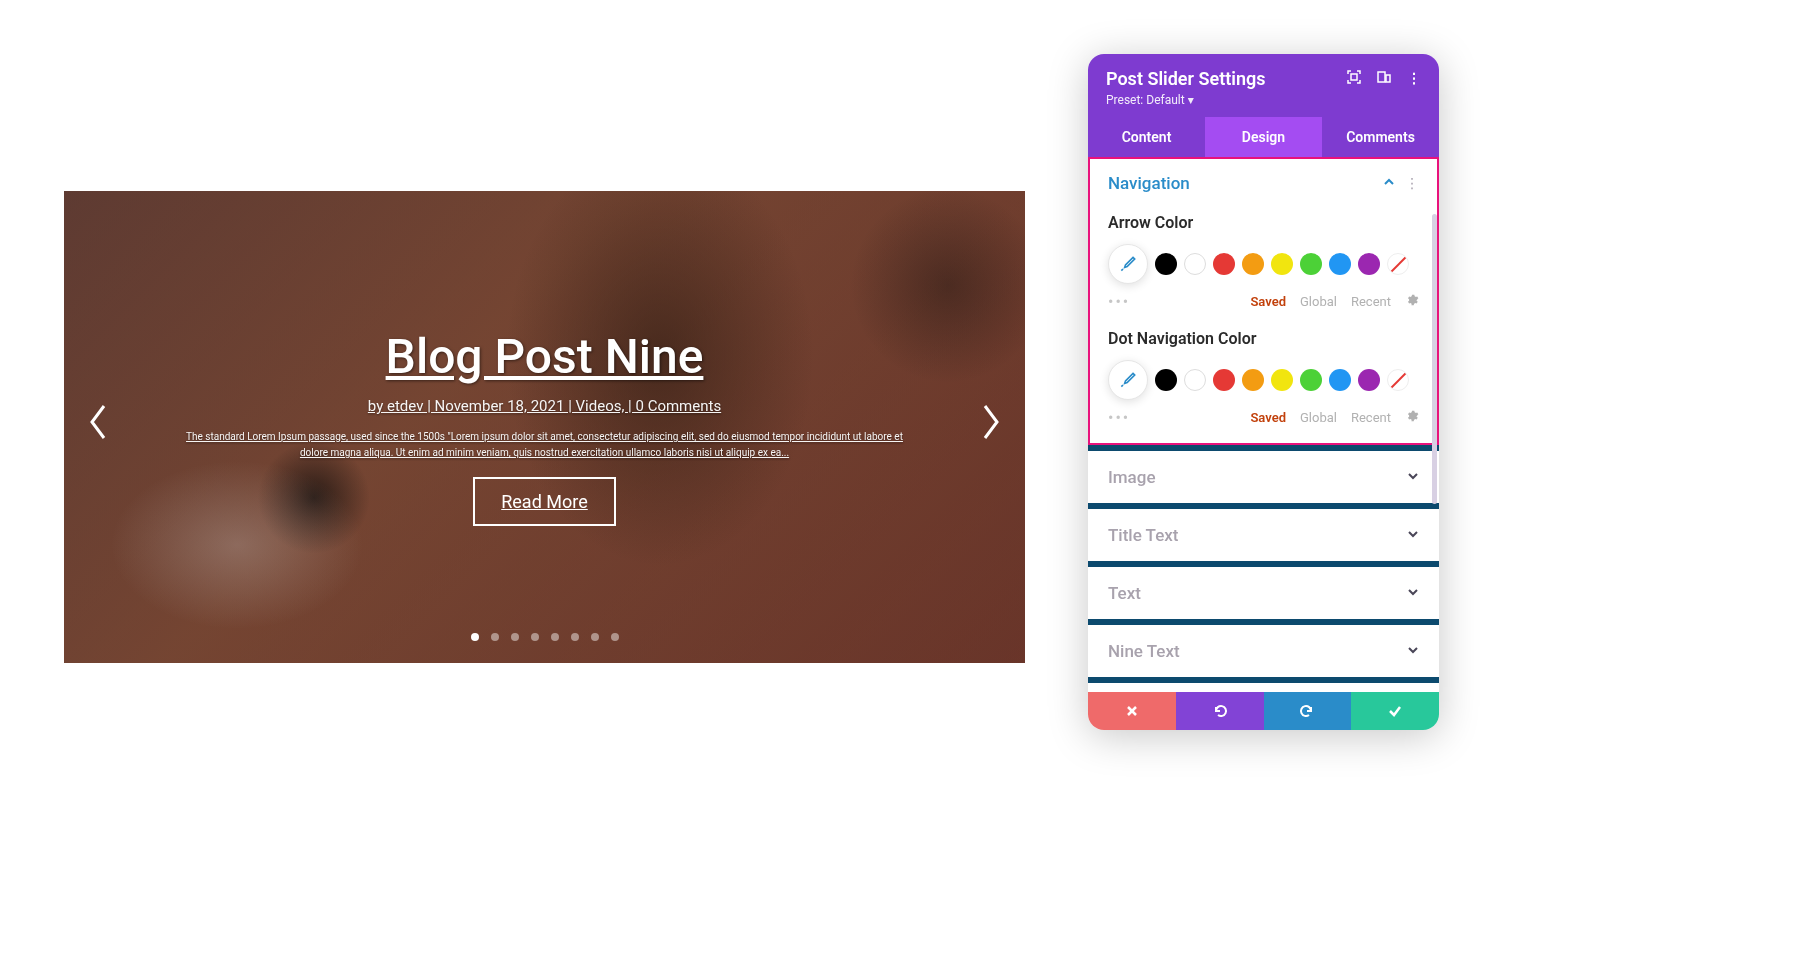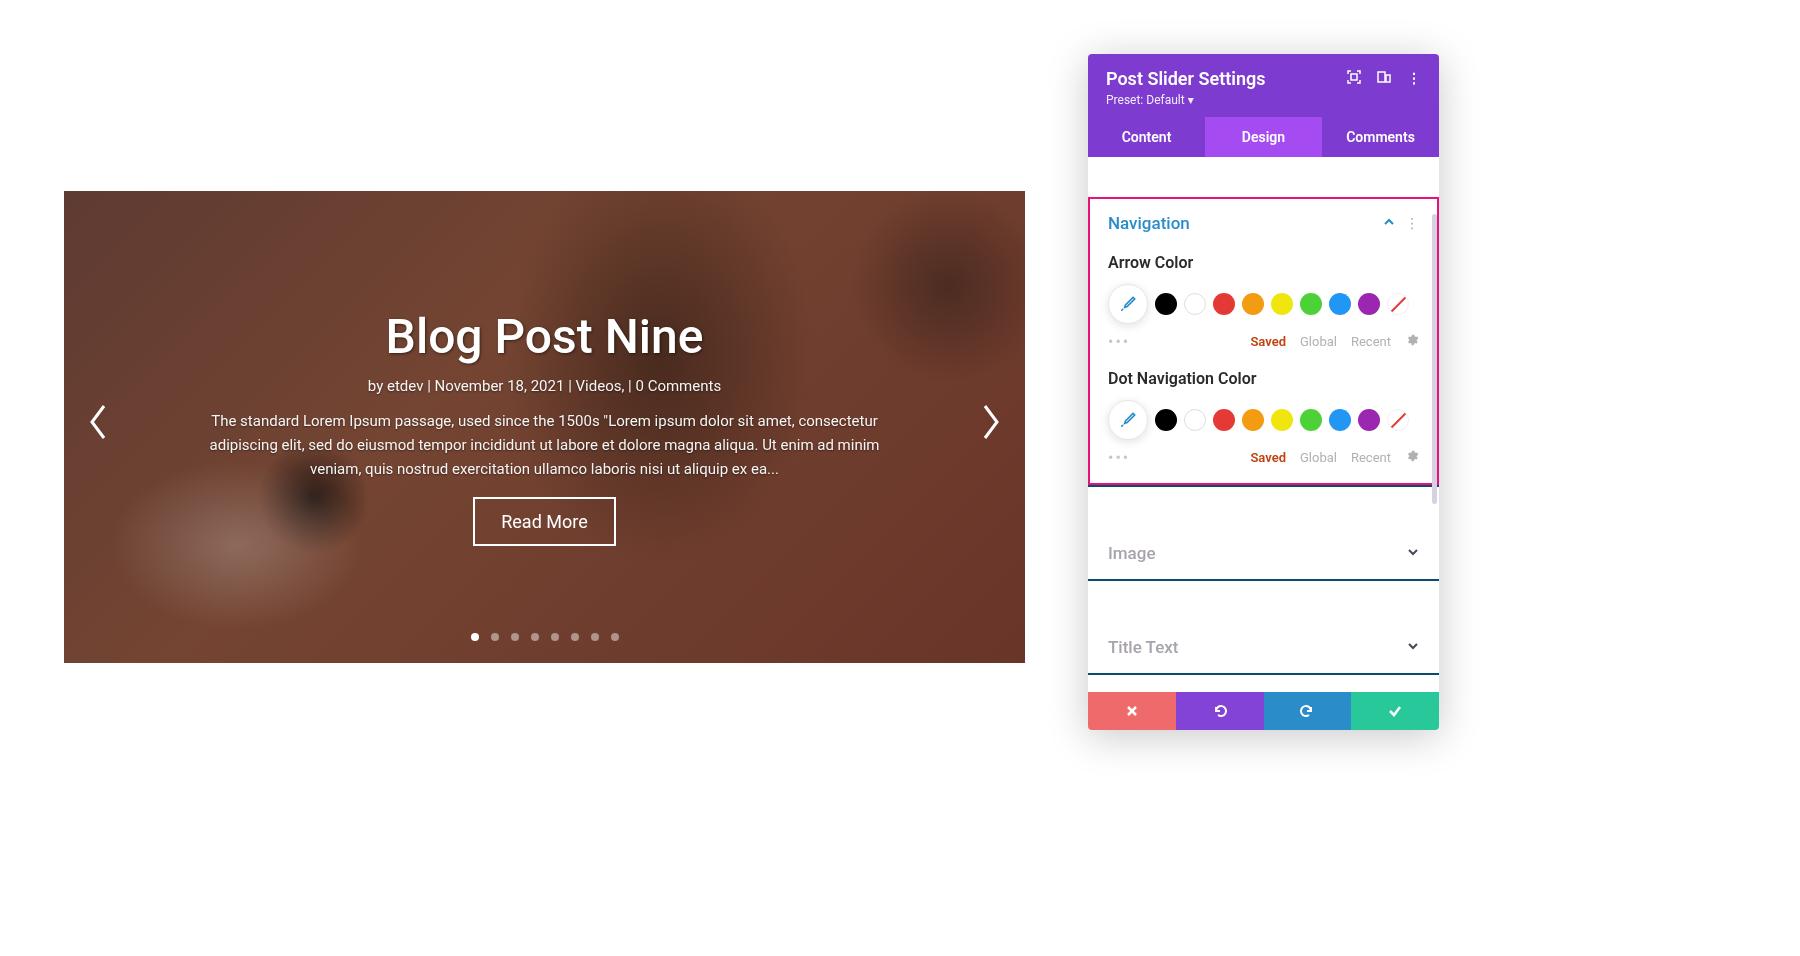--- a/index.html
+++ b/index.html
@@ -5,52 +5,53 @@
 * { box-sizing: border-box; margin: 0; padding: 0; }
 body { font-family: -apple-system, BlinkMacSystemFont, "Segoe UI", Roboto, sans-serif; background: #fff; width: 1800px; height: 956px; position: relative; }
 
 
 .slider {
   position: absolute; left: 64px; top: 191px; width: 961px; height: 472px;
   background: linear-gradient(rgba(40,40,40,0.45), rgba(40,40,40,0.45)), linear-gradient(135deg,#8a4a3a 0%,#b35c3a 40%,#9e3f2a 100%);
   background-size: cover; background-position: center;
   color: #fff; display: flex; flex-direction: column; align-items: center; justify-content: center; text-align: center; padding: 0 120px;
   overflow: hidden;
+  text-decoration: underline;
 }
 .slider::before {
   content: ""; position: absolute; inset: 0;
   background:
     radial-gradient(ellipse 220px 300px at 62% 35%, rgba(50,30,20,0.65), transparent 70%),
     radial-gradient(ellipse 180px 120px at 18% 75%, rgba(220,220,220,0.25), transparent 70%),
     radial-gradient(ellipse 80px 80px at 26% 65%, rgba(10,10,10,0.7), transparent 70%),
     radial-gradient(circle 140px at 92% 20%, rgba(10,10,10,0.35), transparent 70%);
 }
 .slider > * { position: relative; }
 .slider h2 { font-size: 48px; font-weight: 500; text-shadow: 1px 1px 3px rgba(0,0,0,0.5); margin-bottom: 12px; }
 .slider .meta { font-size: 15px; opacity: 0.95; margin-bottom: 14px; text-shadow: 0 1px 2px rgba(0,0,0,0.5); }
-.slider .desc { font-size: 15px; line-height: 1.6; opacity: 0.95; margin-bottom: 16px; text-shadow: 0 1px 2px rgba(0,0,0,0.5); }
+.slider .desc { font-size: 10px; line-height: 1.6; opacity: 0.95; margin-bottom: 16px; text-shadow: 0 1px 2px rgba(0,0,0,0.5); }
 .slider .btn { display:inline-block; border: 2px solid #fff; padding: 12px 26px; font-size: 18px; color: #fff; text-decoration: none; }
 .arrow { position: absolute; top: 50%; transform: translateY(-50%); color: #fff; font-size: 42px; cursor: pointer; text-shadow: 0 1px 2px rgba(0,0,0,0.4); z-index: 2; }
 .arrow.left { left: 22px; } .arrow.right { right: 22px; }
 .dots { position: absolute; bottom: 22px; left: 50%; transform: translateX(-50%); display: flex; gap: 12px; z-index: 2; }
 .dot { width: 8px; height: 8px; border-radius: 50%; background: rgba(255,255,255,0.45); }
 .dot.active { background: #fff; }
 
 
-.panel { position: absolute; left: 1088px; top: 54px; width: 351px; height: 676px; background: #fff; box-shadow: 0 6px 40px rgba(0,0,0,0.22); border-radius: 4px; display: flex; flex-direction: column; overflow: hidden; }
+.panel { position: absolute; left: 1088px; top: 54px; width: 351px; height: 676px; background: #fff; box-shadow: 0 6px 40px rgba(0,0,0,0.22); border-radius: 16px; display: flex; flex-direction: column; overflow: hidden; }
 .phead { background: #7e3bd0; color: #fff; padding: 14px 18px 10px; }
 .phead .title { font-size: 18px; font-weight: 600; display: flex; align-items: center; justify-content: space-between; }
 .phead .icons { display: flex; gap: 16px; font-size: 14px; }
 .phead .icons span { cursor: pointer; }
 .phead .preset { font-size: 12px; opacity: 0.9; margin-top: 4px; cursor: pointer; }
 .tabs { display: flex; }
 .tab { flex: 1; text-align: center; padding: 12px 0; font-size: 14px; font-weight: 600; color: #fff; background: #7e3bd0; cursor: pointer; }
 .tab.active { background: #a44cf2; }
 .pbody { flex: 1; overflow: auto; }
-.section { border-bottom: 2px solid #0c4a6e; margin-top: 40px; }
+.section { border-bottom: 6px solid #0c4a6e; }
 .sechead { display: flex; align-items: center; justify-content: space-between; padding: 16px 20px; cursor: pointer; }
 .sechead .lbl { font-size: 17px; color: #a8a2ad; font-weight: 500; }
 .sechead .chev { color: #4a4658; font-size: 12px; }
 .sechead .kebab { color: #a8a2ad; font-size: 14px; margin-left: 10px; }
 .nav.section { box-shadow: inset 0 0 0 2px #e9127c; }
 .nav.section .sechead .lbl { color: #2a8cc9; }
 .nav.section .sechead .chev { color: #2a8cc9; }
 .navbody { padding: 0 20px 18px; }
 .field-label { font-size: 16px; font-weight: 600; color: #2b2b2b; margin: 4px 0 12px; }
 .sw-row { display: flex; align-items: center; gap: 7px; flex-wrap: nowrap; }

